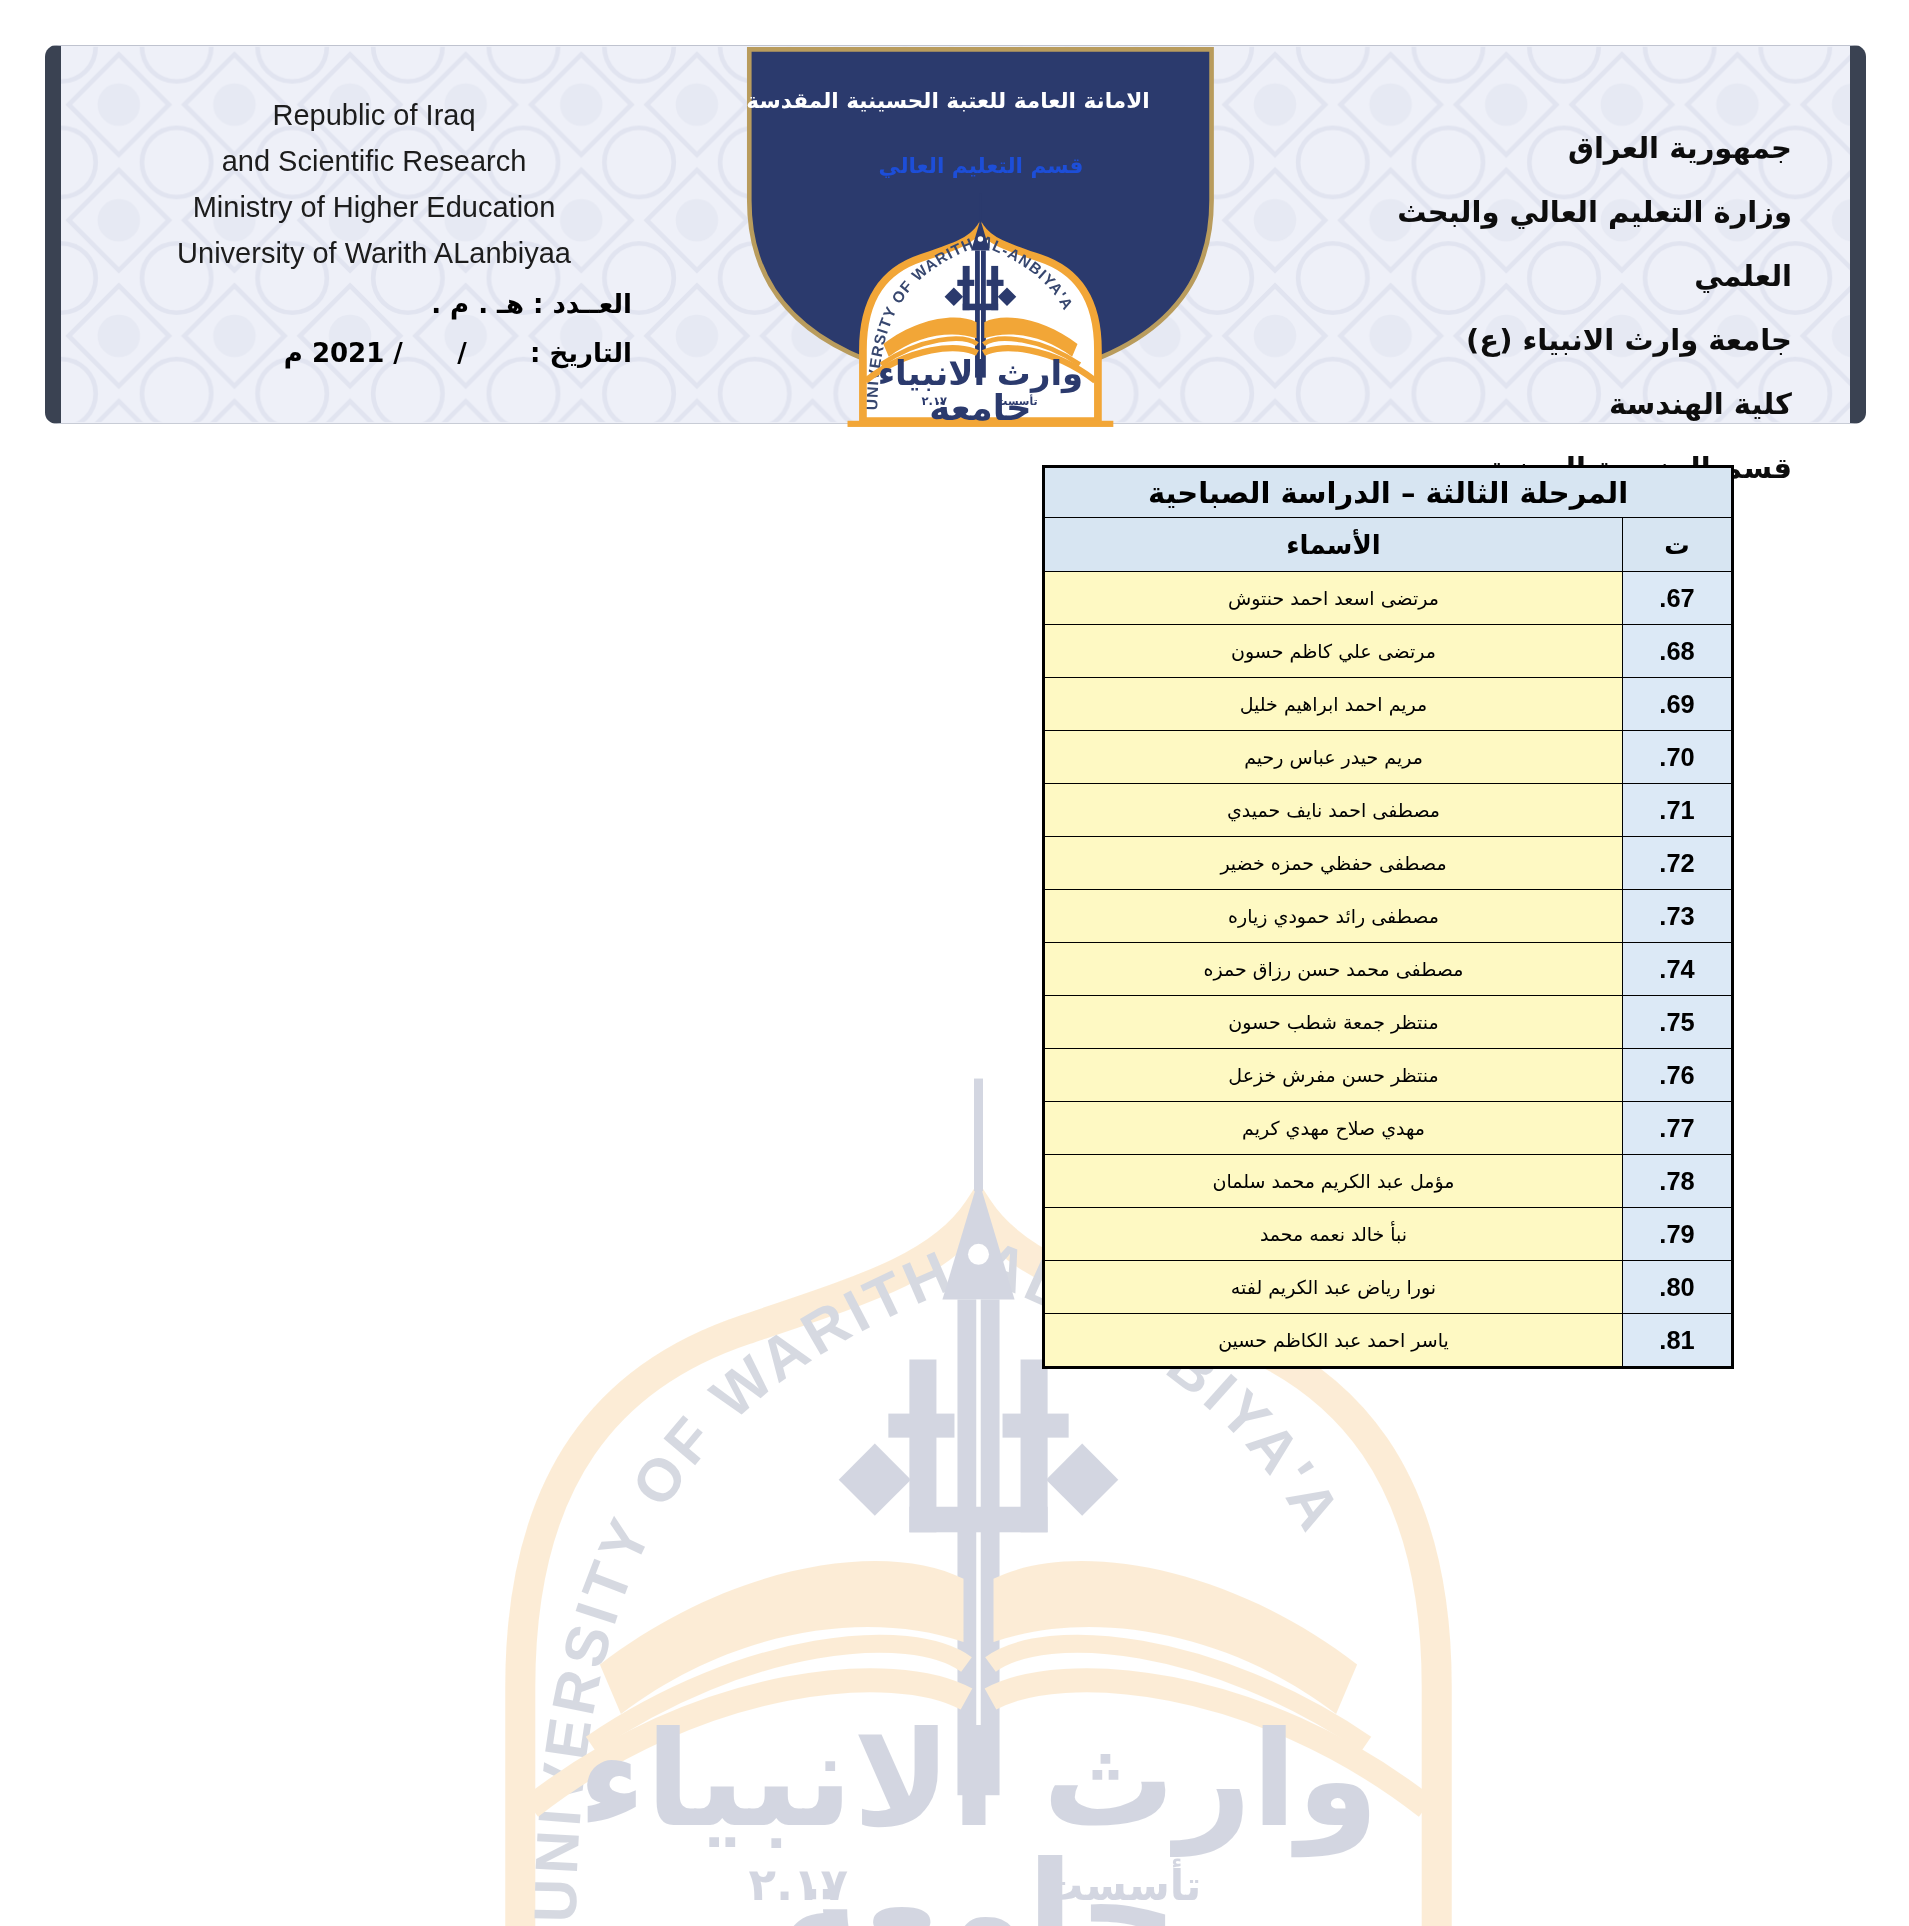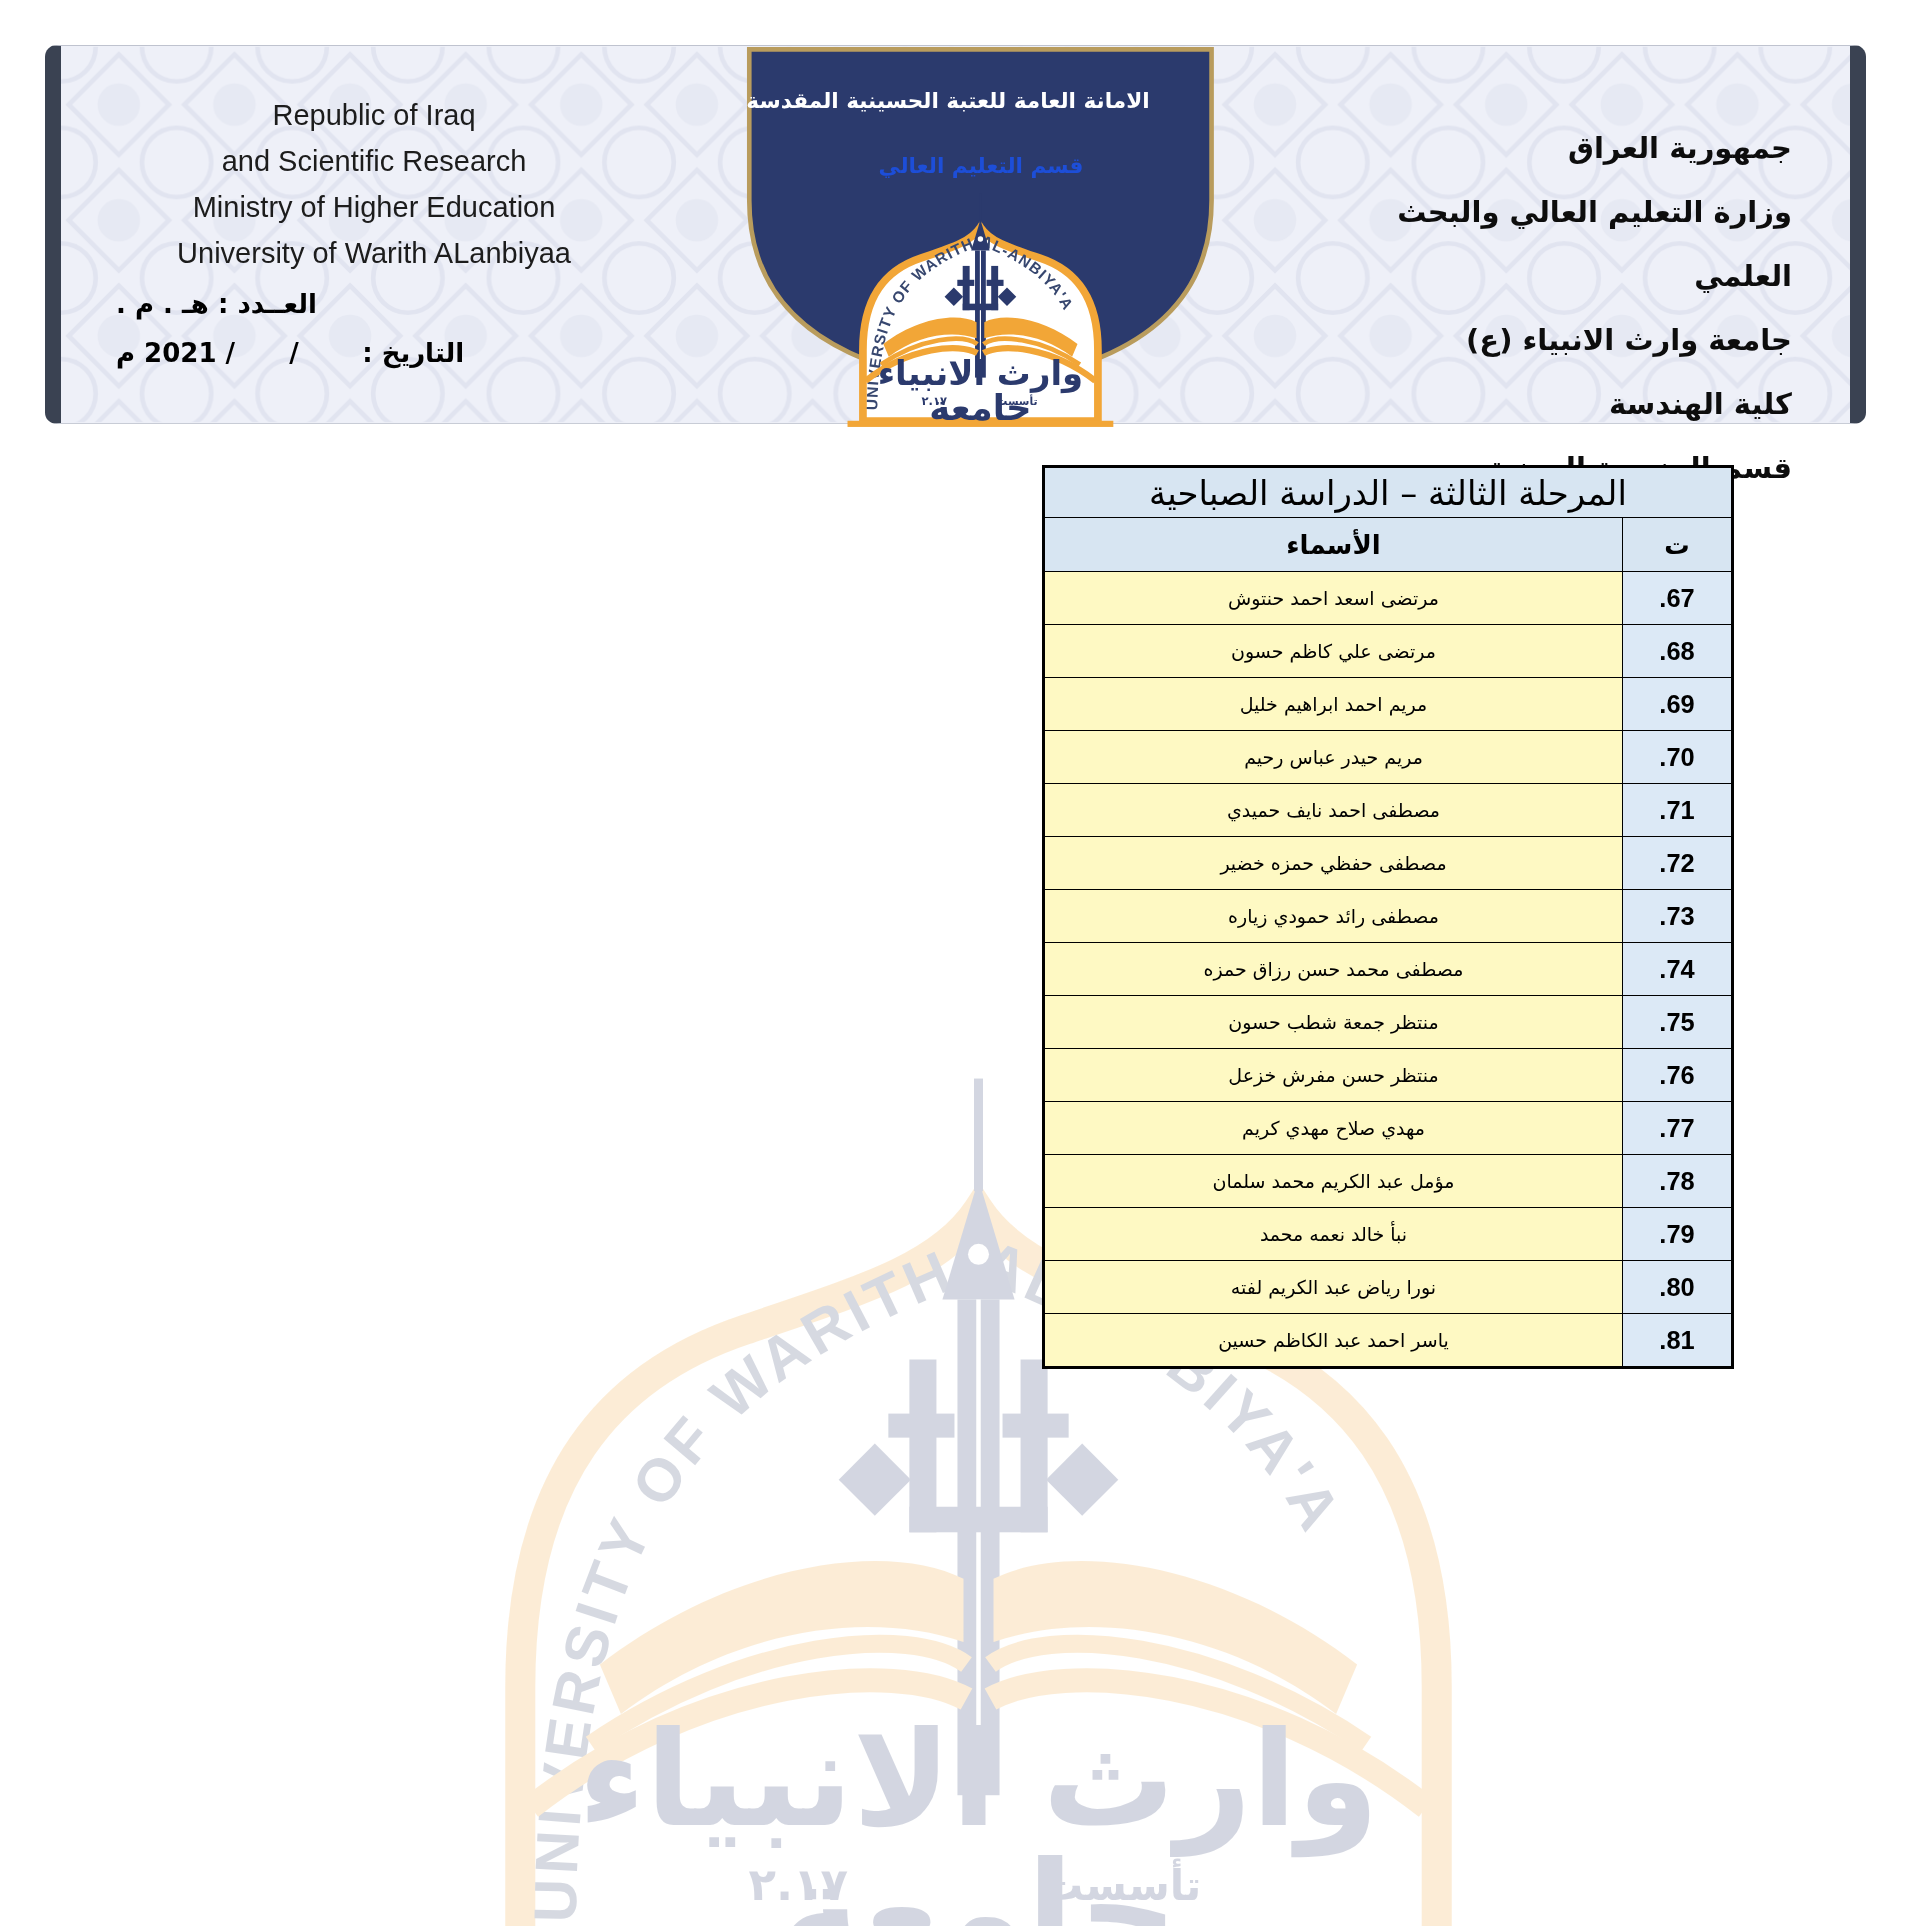--- a/index.html
+++ b/index.html
@@ -7,39 +7,39 @@
   #page{position:relative;width:1910px;height:2703px;overflow:hidden;background:#ffffff;}
 
   
   .header-box{position:absolute;left:45px;top:45px;width:1821px;height:379px;
     background:#eef0f8;border-left:16px solid #3a4252;border-right:16px solid #3a4252;
     border-top:1.9px solid #bfc3cf;border-bottom:1.9px solid #c8ccd6;border-radius:11.6px;box-sizing:border-box;}
   .pattern-svg{position:absolute;left:0;top:0;width:100%;height:100%;border-radius:7.7px;}
 
   .en-block{position:absolute;left:89px;top:92px;width:570px;text-align:center;
     font-family:"Liberation Sans",sans-serif;font-size:29px;line-height:46px;color:#1c1c1c;z-index:3;}
-  .ar-meta{position:absolute;left:116px;top:289px;width:516px;direction:rtl;text-align:left;
+  .ar-meta{position:absolute;left:116px;top:289px;width:516px;direction:rtl;text-align:right;
     font-weight:bold;font-size:26px;color:#000;z-index:3;}
   .ar-meta .line{margin-bottom:18.5px;white-space:pre;}
 
   .right-block{position:absolute;left:1291px;top:116px;width:501px;direction:rtl;
     font-weight:bold;font-size:29px;line-height:64px;color:#0d0d0d;z-index:3;}
 
   .dome-line1{position:absolute;left:736px;top:88px;width:424px;text-align:center;color:#ffffff;
     font-size:21.6px;font-weight:bold;z-index:3;direction:rtl;}
   .dome-line2{position:absolute;left:769px;top:153px;width:424px;text-align:center;color:#1d4ed8;
     font-size:21.6px;font-weight:bold;z-index:3;direction:rtl;}
 
   .art-svg{position:absolute;left:0;top:0;width:1910px;height:2703px;z-index:2;}
 
   
   table.roster{position:absolute;left:1042px;top:465px;border-collapse:collapse;direction:rtl;
     z-index:4;background:transparent;}
   table.roster td{border:1.5px solid #000;text-align:center;vertical-align:middle;padding:0;}
-  td.title-cell{height:49px;background:#d7e5f2;font-size:34px;font-weight:normal;color:#000;}
+  td.title-cell{height:49px;background:#d7e5f2;font-size:29px;font-weight:bold;color:#000;}
   td.th-names{width:577px;height:53px;background:#d7e5f2;font-size:26px;font-weight:bold;}
   td.th-num{width:108px;height:53px;background:#d7e5f2;font-size:25.4px;font-weight:bold;}
   td.name-cell{height:52px;background:#fef9c3;font-size:19px;font-weight:normal;color:#000;}
   td.num-cell{background:#dce9f6;font-size:25.4px;font-weight:600;color:#000;
     font-family:"Liberation Sans",sans-serif;direction:rtl;}
   table.roster{border:3.5px solid #000;}
 </style>
 </head>
 <body>
 

